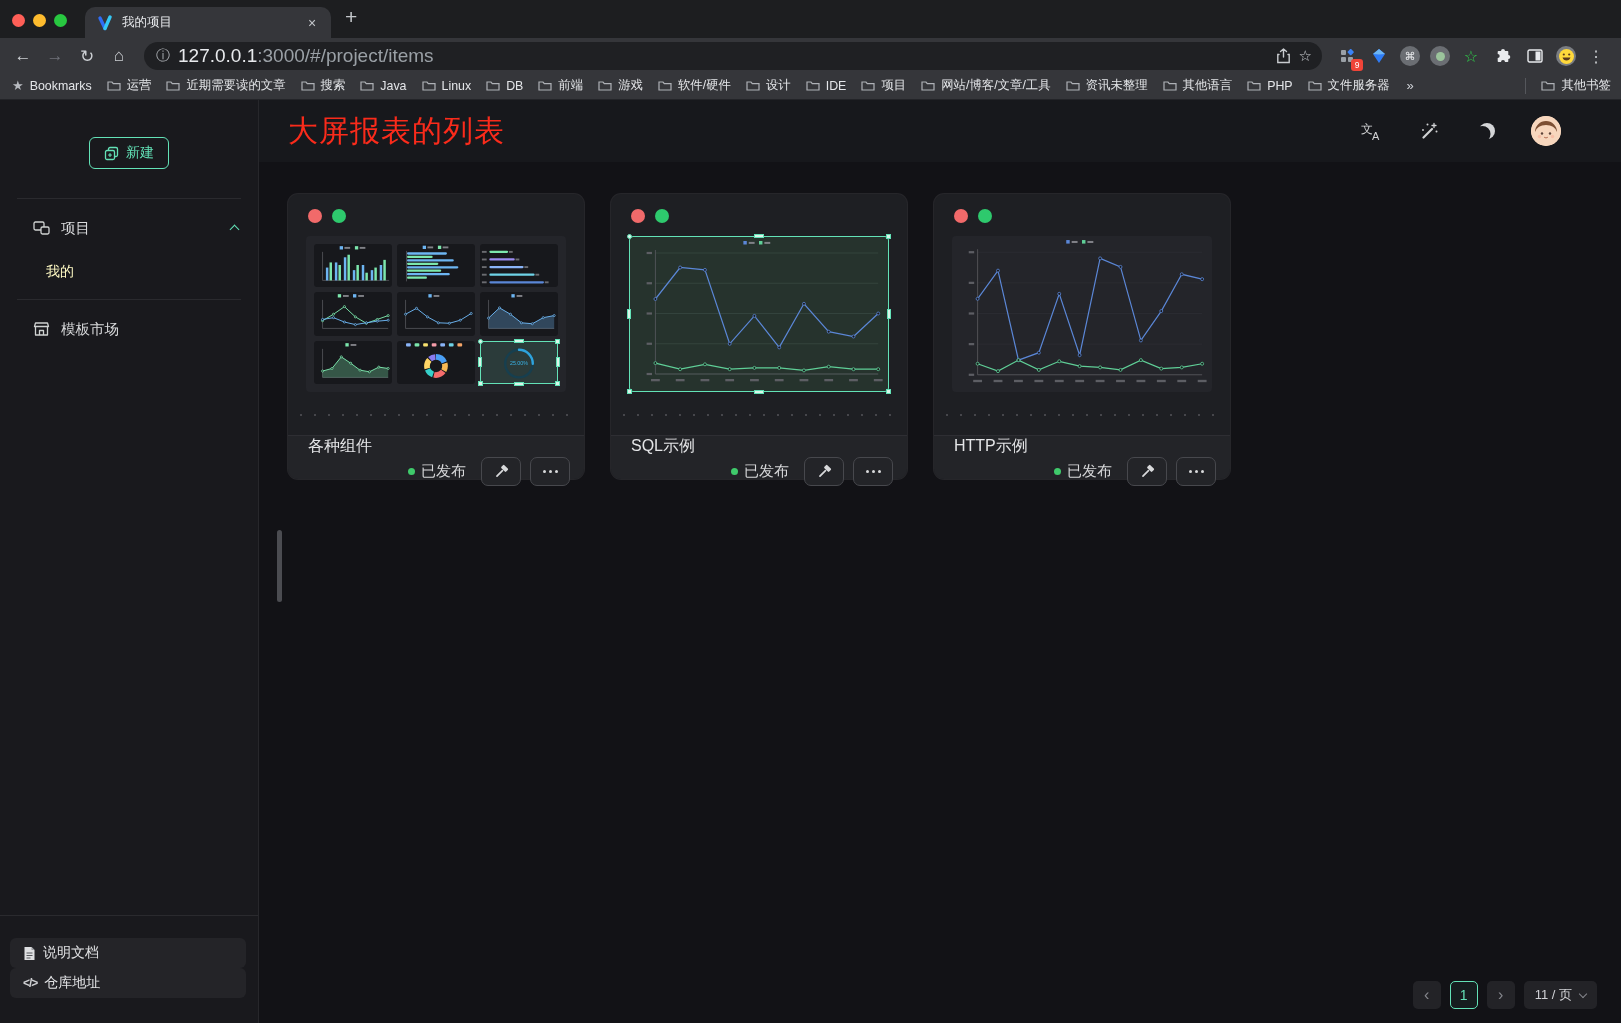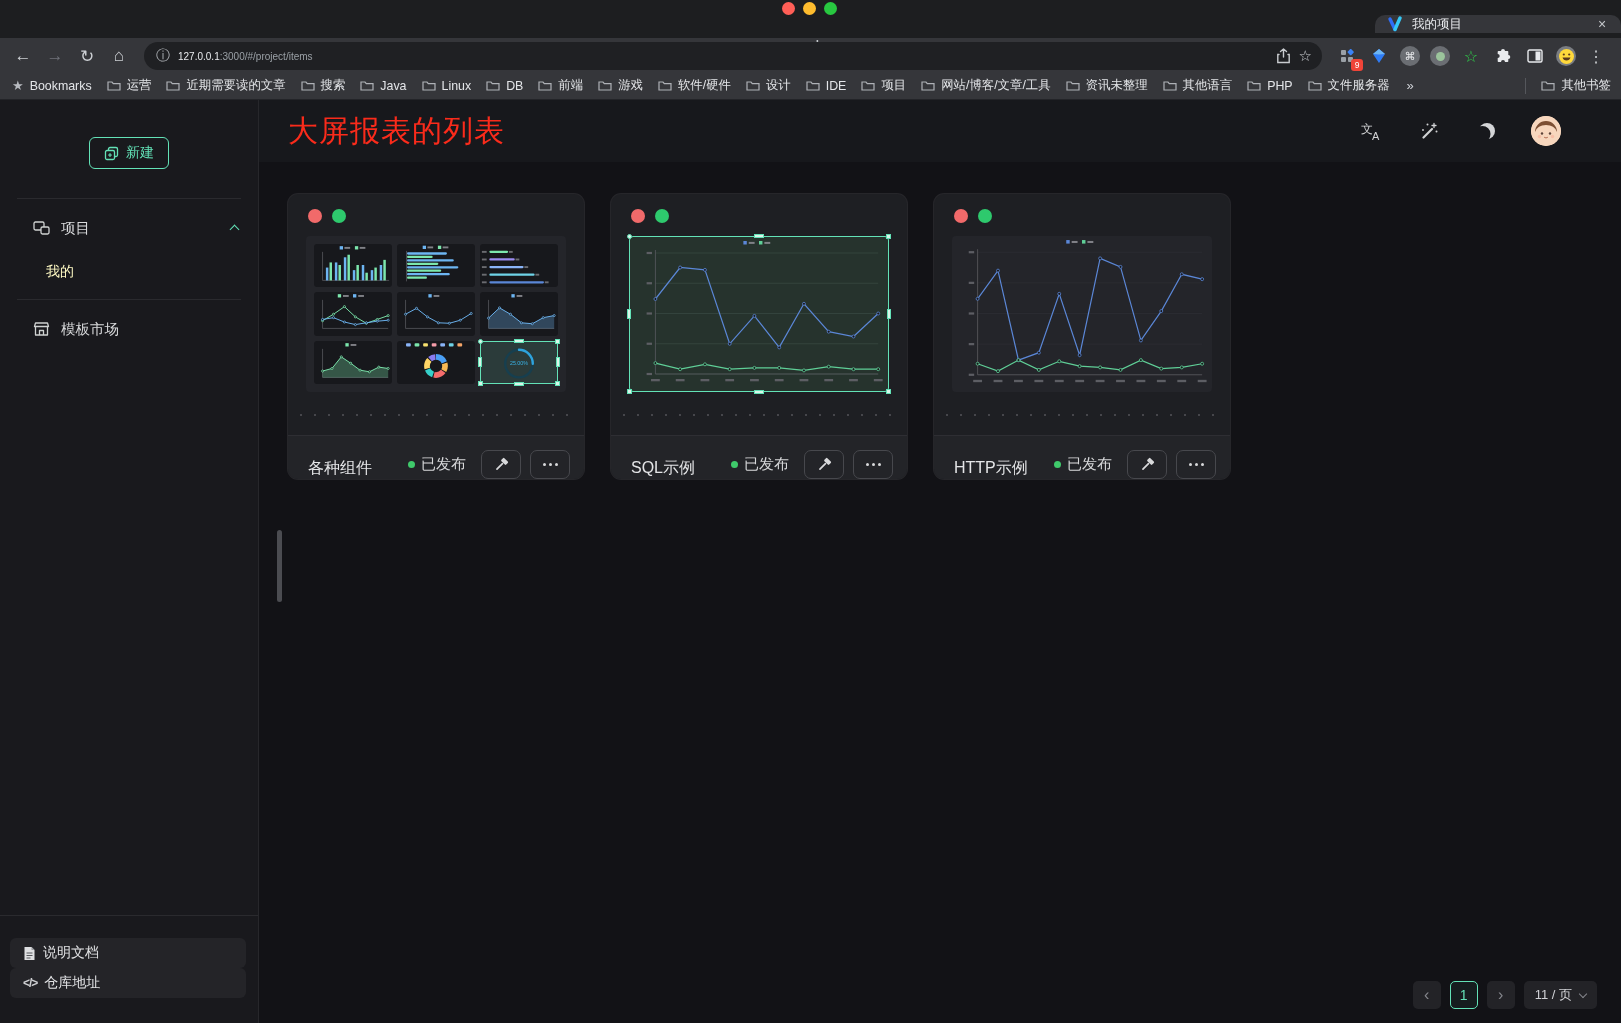--- a/index.html
+++ b/index.html
@@ -1,33 +1,33 @@
 <!DOCTYPE html>
 <html><head>
 <meta charset="utf-8">
 <style>
   * { margin:0; padding:0; box-sizing:border-box; font-family:"Liberation Sans", sans-serif; }
   html,body { width:1621px; height:1023px; overflow:hidden; background:#121216; }
 
   
-  .tabstrip { height:38px; background:#1d1e20; display:flex; align-items:flex-end;flex-direction:column; }
+  .tabstrip { height:38px; background:#1d1e20; display:flex; align-items:flex-end; }
   .traffic { display:flex; gap:8px; padding:0 14px 0 12px; align-self:center; margin-top:2px;}
   .tl { width:13px; height:13px; border-radius:50%; display:inline-block; }
   .tl.r{background:#ff5f57}.tl.y{background:#febc2e}.tl.g{background:#28c840}
   .tab { width:246px; height:31px; background:#35363a; border-radius:10px 10px 0 0; display:flex; align-items:center; padding:0 10px 0 12px; gap:9px; margin-left:4px;}
   .tab-title { font-size:12.5px; color:#e8eaed; flex:1; white-space:nowrap; overflow:hidden;}
   .tab-close { color:#c3c6ca; font-size:14px; width:18px; height:18px; display:flex; align-items:center; justify-content:center; border-radius:50%;}
   .newtab { color:#c3c6ca; font-size:21px; font-weight:300; margin:0 0 4px 14px; align-self:center; }
 
   .toolbar { height:36px; background:#35363a; display:flex; align-items:center; padding:0 10px 0 8px; gap:2px;}
   .navbtn { width:30px; height:30px; display:flex; align-items:center; justify-content:center; font-size:17px; color:#cdd0d4; border-radius:50%;}
   .navbtn.dis { color:#70727a; }
   .urlbar { flex:1; height:28px; background:#1f2023; border-radius:14px; margin:0 8px; display:flex; align-items:center; padding:0 10px 0 12px; gap:8px;}
   .urlinfo { color:#aeb1b6; font-size:14px; }
-  .url { font-size:10px; color:#9aa0a6; flex:1; white-space:nowrap;}
+  .url { font-size:19px; color:#9aa0a6; flex:1; white-space:nowrap;}
   .url b { color:#e8eaed; font-weight:500; }
   .pill-ic { color:#c9ccd0; font-size:15px; display:flex; align-items:center;}
   .exts { display:flex; align-items:center; gap:10px; margin:0 4px;}
   .ext { width:22px; height:22px; display:flex; align-items:center; justify-content:center; position:relative;}
   .badge9 { position:absolute; bottom:-4px; right:-5px; background:#f04438; color:#fff; font-size:8.5px; padding:1px 3.5px; border-radius:3px;}
   .circ { width:20px; height:20px; border-radius:50%; background:#6b6e73; display:flex; align-items:center; justify-content:center; color:#e8eaed; font-size:11px;}
   .greenstar { color:#2fd24a; font-size:16px; }
   .menu3 { color:#c9ccd0; font-size:16px; padding:0 6px; letter-spacing:1px;}
 
   .bmbar { height:26px; background:#35363a; border-bottom:1px solid #232428; display:flex; align-items:center; padding:0 10px 2px 12px; gap:15px; overflow:hidden;}
@@ -75,21 +75,21 @@
   .hdl.tl{left:-3px;top:-3px}.hdl.tr{right:-3px;top:-3px}.hdl.bl{left:-3px;bottom:-3px}.hdl.br{right:-3px;bottom:-3px}
   .hdl.tm{left:50%;margin-left:-5px;top:-3px;width:10px;height:4px}
   .hdl.bm2{left:50%;margin-left:-5px;bottom:-3px;width:10px;height:4px}
   .hdl.ml{top:50%;margin-top:-5px;left:-3px;width:4px;height:10px}
   .hdl.mr{top:50%;margin-top:-5px;right:-3px;width:4px;height:10px}
   .mini-grid { position:absolute; inset:8px; display:grid; grid-template-columns:repeat(3,1fr); grid-template-rows:repeat(3,1fr); gap:5px;}
   .cell { background:#17181c; border-radius:3px; position:relative;}
   .cell svg { position:absolute; inset:0; width:100%; height:100%;}
   .cell.selected { background:rgba(99,226,183,0.12); border:1px solid #63e2b7; box-shadow:none;}
   .dots-sep { height:2px; margin:22px 12px 0; background-image:repeating-linear-gradient(to right,#46464b 0 2px,transparent 2px 14px);}
-  .card-footer { margin-top:auto; height:44px; background:#232428; border-top:1px solid #2e2e33; border-radius:0 0 10px 10px; display:flex; align-items:flex-end; padding:0 14px 0 20px;}
+  .card-footer { margin-top:auto; height:44px; background:#232428; border-top:1px solid #2e2e33; border-radius:0 0 10px 10px; display:flex; align-items:flex-start; padding:0 14px 0 20px;flex-direction:column;}
   .cf-title { font-size:16px; color:#e4e5e7;}
   .cf-right { margin-left:auto; display:flex; align-items:center; gap:9px;}
   .status { display:flex; align-items:center; gap:6px; font-size:15px; color:#d6d7d9; margin-right:6px;}
   .sdot { width:7px; height:7px; border-radius:50%; background:#3fca6b;}
   .icon-btn { width:40px; height:29px; border:1px solid #47484d; border-radius:7px; background:#232428; display:flex; align-items:center; justify-content:center;}
   .more-ic { display:flex; gap:3px;}
   .more-ic i { width:3px; height:3px; border-radius:50%; background:#d8d9db;}
 
   .pagination { position:absolute; right:24px; bottom:14px; display:flex; align-items:center; gap:9px;}
   .pg-btn { width:28px; height:28px; border-radius:5px; background:#232327; color:#85868c; font-size:16px; display:flex; align-items:center; justify-content:center;}

